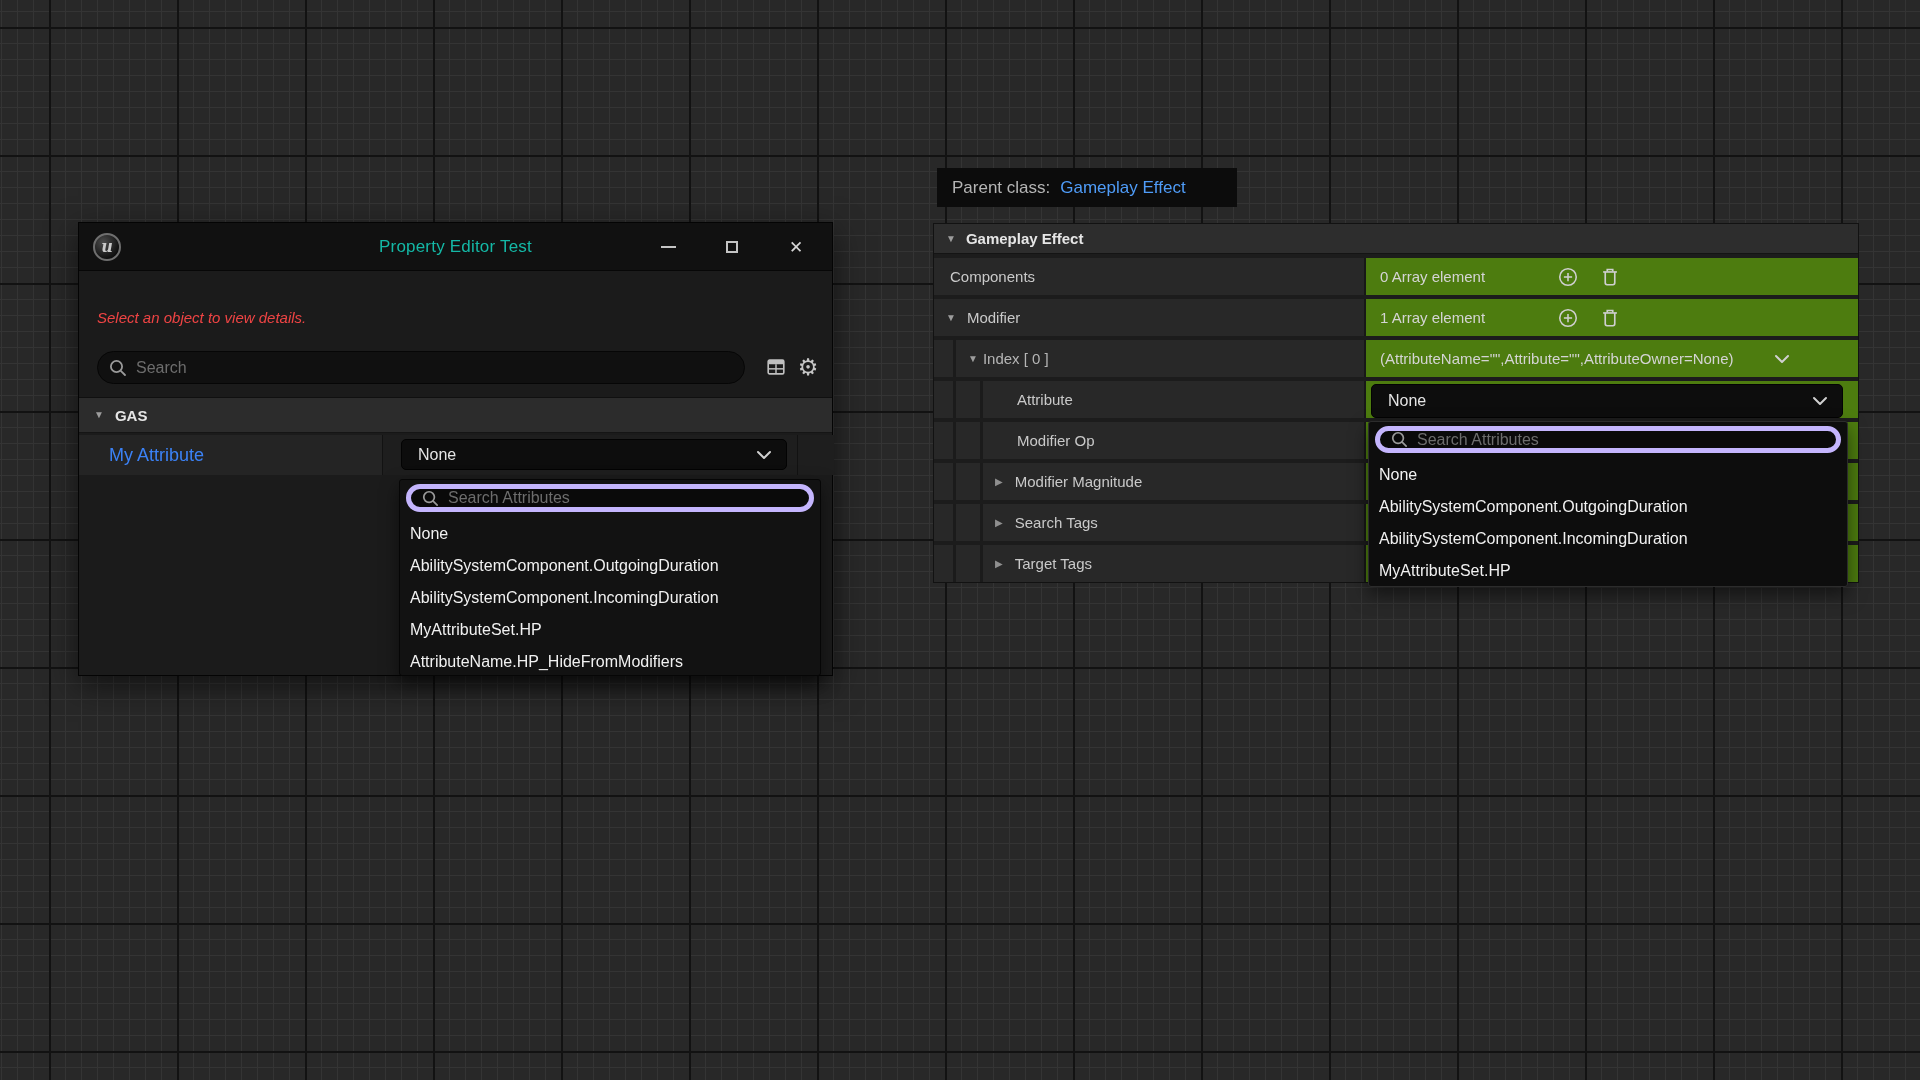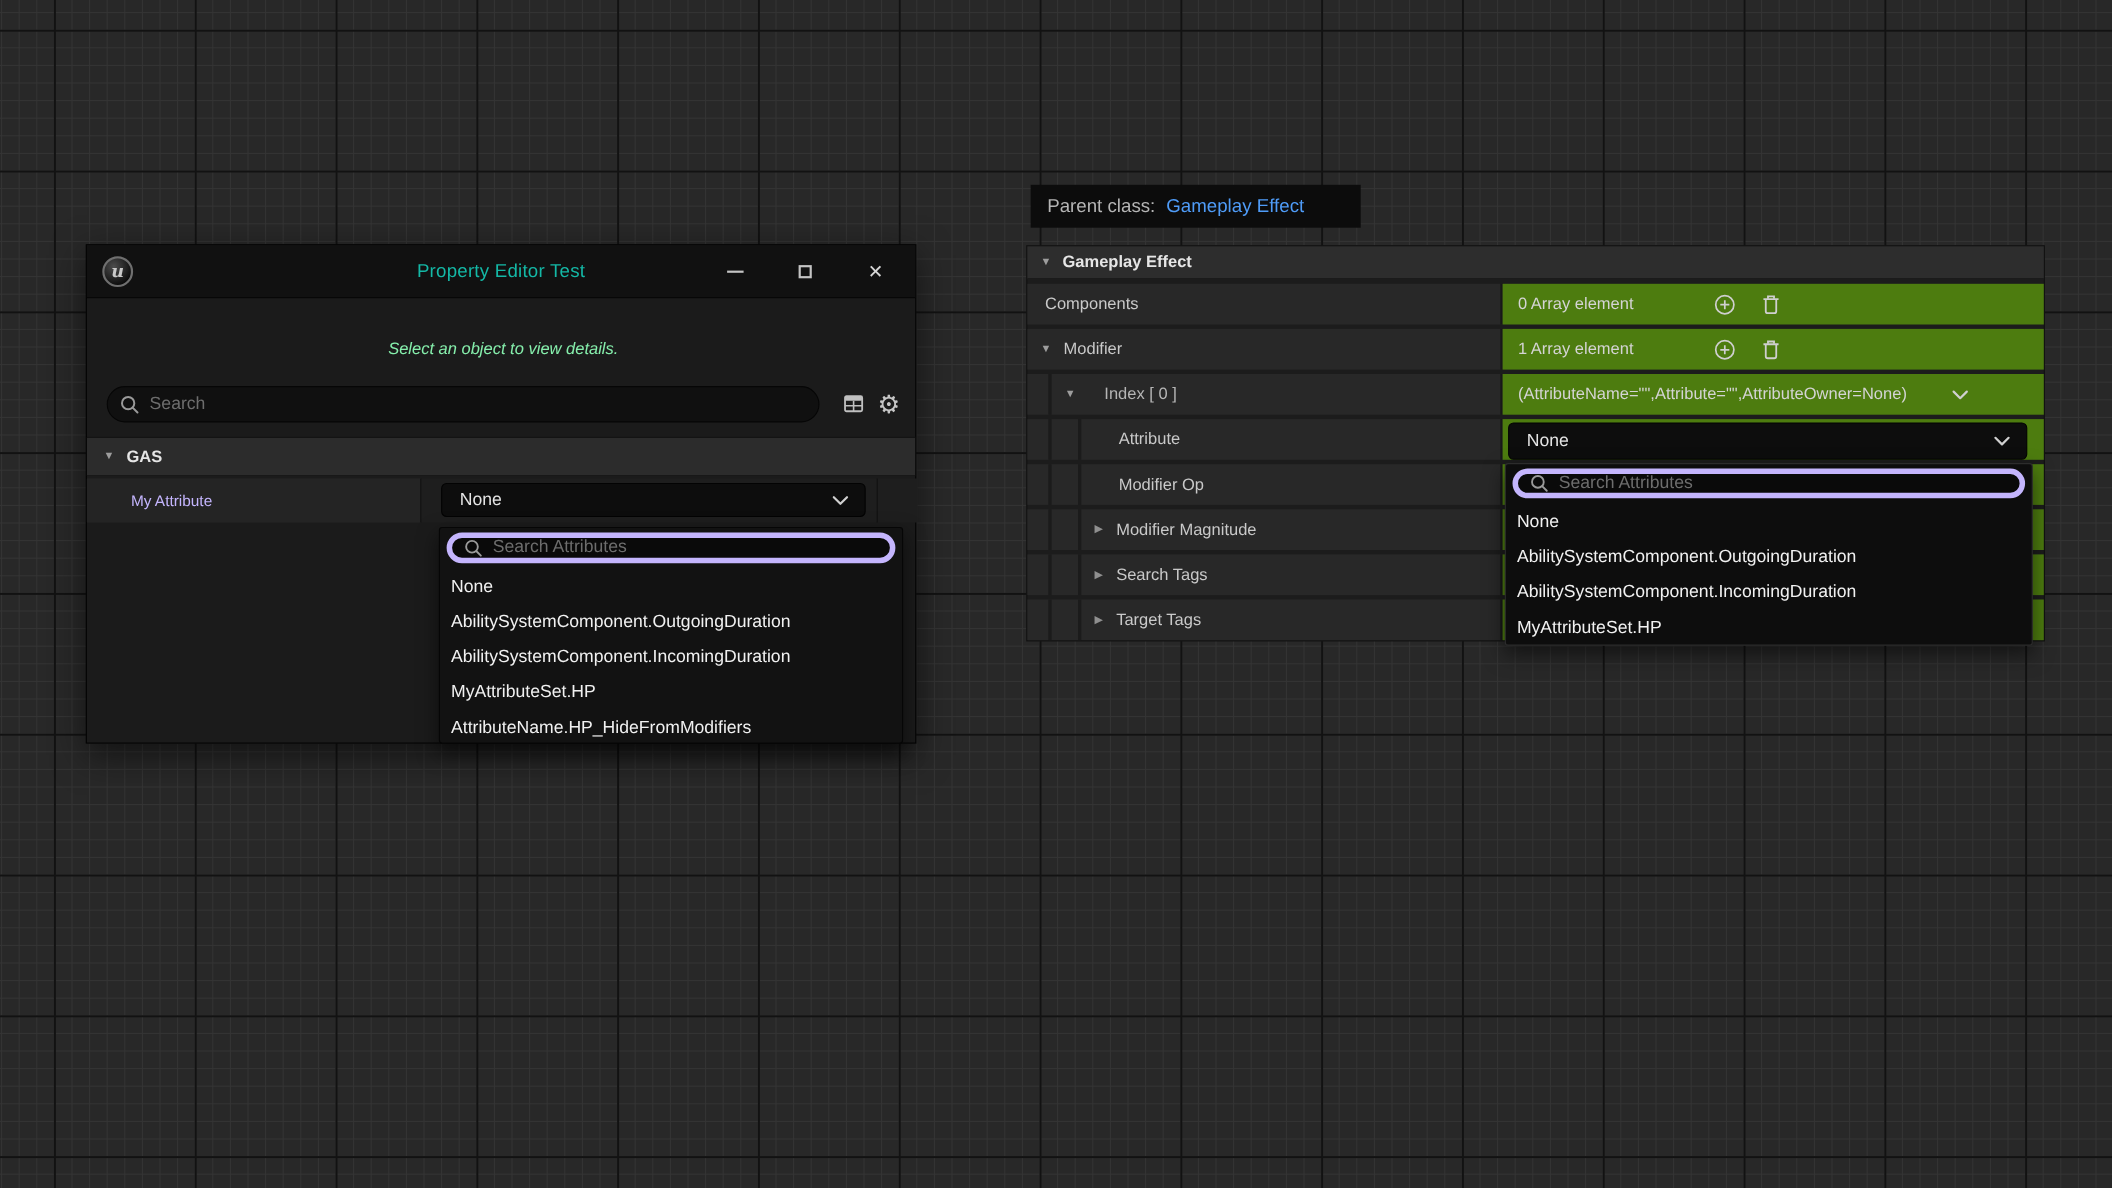--- a/index.html
+++ b/index.html
@@ -49,22 +49,22 @@
   .win-controls {
     position:absolute; right:22px; top:0; height:48px;
     display:flex; align-items:center; gap:36px;
   }
   .win-btn { width:28px; height:28px; display:flex; align-items:center; justify-content:center; cursor:pointer; }
   .glyph-min { width:15px; height:2px; background:#c4c4c4; }
   .glyph-max { width:12px; height:12px; border:2px solid #c4c4c4; }
   .glyph-close { font-size:17px; color:#d6d6d6; line-height:1; }
 
   .empty-msg {
-    left:4px; right:0; top:86px; text-align:center;
-    font-style:italic; font-size:15px; color:#86efac;
+    left:18px; right:0; top:86px; 
+    font-style:italic; font-size:15px; color:#ef4444;
   }
 
   .search-pill {
     display:flex; align-items:center;
     background:#101010; border:1px solid #060606; border-radius:17px;
     padding-left:10px;
   }
   .search-pill input {
     flex:1; background:transparent; border:none; outline:none;
     color:#d946ef; font-size:16px; font-family:inherit; padding-left:8px;
@@ -87,21 +87,21 @@
   .tri-right { font-size:10px; color:#8f8f8f; line-height:1; }
   .cat-header .tri { margin-left:15px; }
   .cat-label { font-weight:bold; font-size:15px; color:#e6e6e6; margin-left:11px; }
 
   .prop-row { position:absolute; left:0; top:212px; width:755px; height:40px; background:#1e1e1e; }
   .prop-name {
     position:absolute; left:0; top:0; width:304px; height:40px;
     background:#242424; border-right:1px solid #121212;
     display:flex; align-items:center;
   }
-  .prop-name span { margin-left:40px; font-size:14px; color:#c4b5fd; }
+  .prop-name span { margin-left:30px; font-size:18px; color:#3b82f6; }
   .prop-row .right-line { position:absolute; left:718px; top:0; width:1px; height:40px; background:#121212; }
 
   .combo {
     position:absolute; background:#0d0d0d; border:1px solid #030303; border-radius:5px;
     display:flex; align-items:center; cursor:pointer;
   }
   .combo .combo-text { margin-left:16px; font-size:16px; color:#e4e4e4; }
   .combo .chev { position:absolute; right:14px; top:50%; transform:translateY(-50%); }
   .left-combo { left:322px; top:216px; width:386px; height:31px; }
 
@@ -309,21 +309,21 @@
         </div>
       </div>
     </div>
   </div>
 
   <div class="drow">
     <div class="dname">
       <div class="guide g1"></div>
       <div class="cell">
         <span class="tri">▼</span>
-        <span class="rowlabel" style="margin-left:26px;color:#b5b5b5">Index [ 0 ]</span>
+        <span class="rowlabel" style="margin-left:5px;color:#b5b5b5">Index [ 0 ]</span>
       </div>
     </div>
     <div class="dvalue">
       <span class="valtext">(AttributeName="",Attribute="",AttributeOwner=None)</span>
       <svg class="chev-idx" width="16" height="10" viewBox="0 0 16 10">
         <polyline points="2,2 8,8 14,2" fill="none" stroke="#d0d0d0" stroke-width="2" stroke-linecap="round" stroke-linejoin="round"></polyline>
       </svg>
     </div>
   </div>
 

